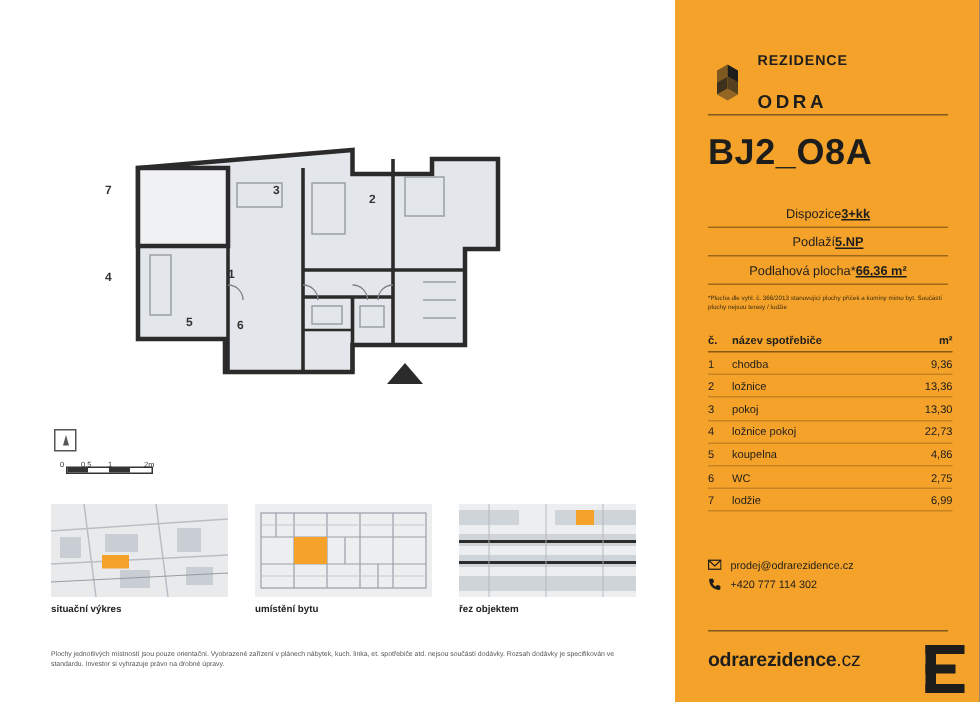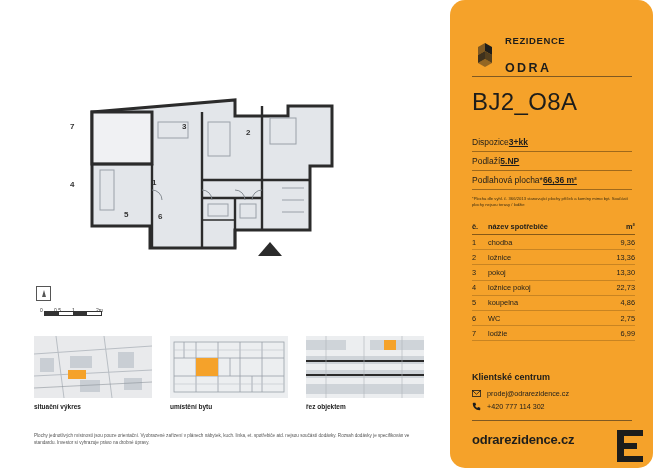--- a/index.html
+++ b/index.html
@@ -24,51 +24,51 @@
 
   
   .thumbs{position:absolute;left:34px;top:336px;width:390px;height:78px;display:flex;gap:18px;}
   .thumb{width:118px;}
   .thumb .img{width:118px;height:62px;background:#e9eaec;position:relative;overflow:hidden;border:0;}
   .thumb .cap{margin-top:5px;font-size:6.5px;color:#222;font-weight:700;}
 
   .footnote{position:absolute;left:34px;top:432px;width:390px;font-size:4.6px;line-height:1.55;color:#555;}
 
   
-  .panel{position:absolute;left:450px;top:0;width:203px;height:468px;background:#f5a22a;color:#1d1d1b;border-radius:15px;}
+  .panel{position:absolute;left:450px;top:0;width:203px;height:468px;background:#f5a22a;color:#1d1d1b;}
   .logo{position:absolute;left:22px;top:36px;display:flex;align-items:center;gap:7px;}
   .logo .mark{width:26px;height:26px;position:relative;}
   .logo .txt{line-height:1;}
   .logo .l1{font-size:9.5px;font-weight:700;letter-spacing:.6px;}
   .logo .l2{font-size:12.5px;font-weight:700;letter-spacing:2.4px;margin-top:16px;}
 
-  .title{position:absolute;left:22px;top:88px;font-size:24px;font-weight:400;letter-spacing:.4px;}
+  .title{position:absolute;left:22px;top:88px;font-size:24px;font-weight:700;letter-spacing:.4px;}
   .rule{position:absolute;left:22px;width:160px;height:1px;background:#1d1d1b;opacity:.55;}
 
   .specs{position:absolute;left:22px;top:133px;width:160px;font-size:8.5px;}
-  .specrow{display:flex;justify-content:flex-start;padding:4px 0;border-bottom:1px solid rgba(0,0,0,.35);}
+  .specrow{display:flex;justify-content:center;padding:4px 0;border-bottom:1px solid rgba(0,0,0,.35);}
   .specrow .k{font-weight:400;}
   .specrow .v{font-weight:700;text-decoration:underline;}
 
   .note{position:absolute;left:22px;top:196px;width:163px;font-size:4.2px;line-height:1.5;color:#3a2d12;}
 
   .tbl{position:absolute;left:22px;top:222px;width:163px;font-size:7.4px;}
   .tbl .hd{display:flex;font-weight:700;border-bottom:1px solid rgba(0,0,0,.45);padding-bottom:3px;}
   .tbl .row{display:flex;padding:2.6px 0;border-bottom:1px solid rgba(0,0,0,.18);}
   .tbl .c1{width:16px;}
   .tbl .c2{flex:1;}
   .tbl .c3{width:34px;text-align:right;}
 
   .kc{position:absolute;left:22px;top:372px;width:170px;}
   .kc .h{font-size:9px;font-weight:700;margin-bottom:7px;}
   .kc .line{display:flex;align-items:flex-start;gap:6px;font-size:7.2px;margin-bottom:4px;}
   .kc .ic{width:9px;height:9px;flex:none;}
 
   .brand{position:absolute;left:22px;top:432px;font-size:13px;font-weight:700;letter-spacing:-.2px;}
-  .brand .dot{font-weight:700;}
+  .brand .dot{font-weight:400;}
 
   .corner{position:absolute;right:4px;bottom:4px;width:36px;height:36px;}
 </style>
 </head>
 <body>
 
 <div id="page">
 
   <div class="left">
 
@@ -312,21 +312,20 @@
         <span class="c3">2,75</span>
       </div>
       <div class="row">
         <span class="c1">7</span>
         <span class="c2">lodžie</span>
         <span class="c3">6,99</span>
       </div>
     </div>
 
     <div class="kc">
-      <div class="h">Klientské centrum</div>
       <div class="line">
         <span class="ic">
           <svg width="9" height="9" viewBox="0 0 12 12">
               <rect x="0.5" y="2" width="11" height="8" fill="none" stroke="#1d1d1b" stroke-width="1.1"></rect>
               <path d="M0.5,2 L6,7 L11.5,2" fill="none" stroke="#1d1d1b" stroke-width="1.1"></path>
             </svg>
         </span>
         <span>prodej@odrarezidence.cz</span>
       </div>
       <div class="line">

